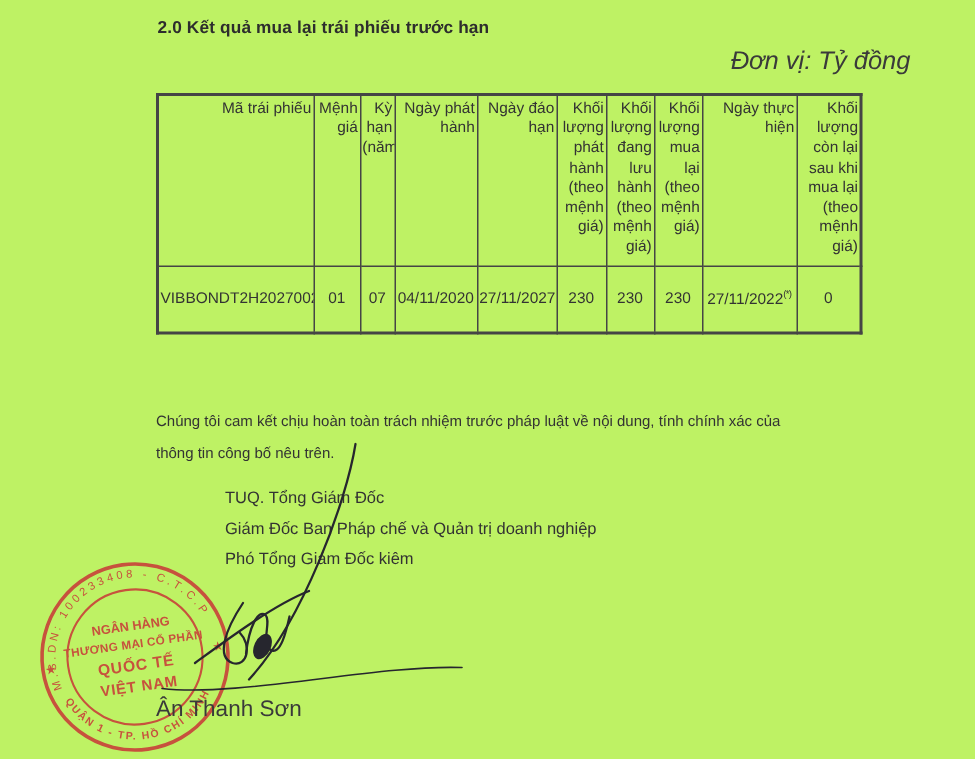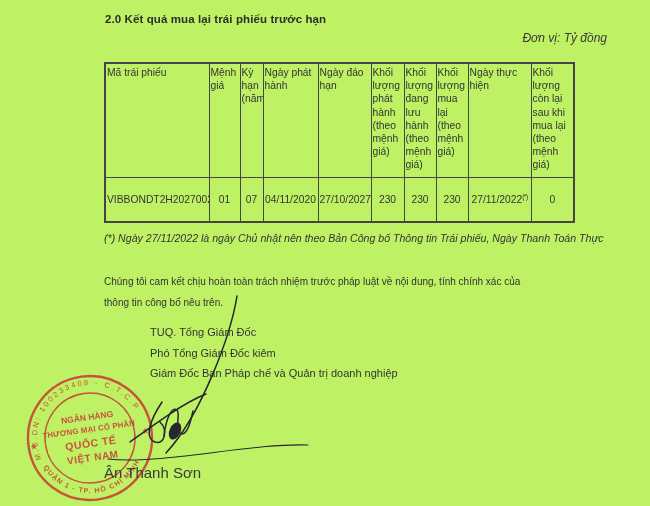--- a/index.html
+++ b/index.html
@@ -11,37 +11,37 @@
     color:#2d2d2d;
     overflow:hidden;
     margin:0 auto;
   }
   .title{
     position:absolute;left:105px;top:13px;
     font-size:11.5px;font-weight:bold;letter-spacing:.1px;
   }
   .unit{
     position:absolute;right:43px;top:31px;
-    font-size:12px;font-style:italic;color:#3a3a3a;
+    font-size:17px;font-style:italic;color:#3a3a3a;
   }
   table.bond{
     position:absolute;left:104px;top:62px;
     border-collapse:collapse;table-layout:fixed;
     width:469px;
     border:2px solid #454545;
     font-size:10.3px;color:#333;
   }
   table.bond th,table.bond td{
     border:1px solid #454545;
     font-weight:normal;
     padding:2px 1px;
     overflow:hidden;
   }
   table.bond th{
-    vertical-align:top;text-align:left;
+    vertical-align:top;text-align:right;
     line-height:1.28;height:109px;
   }
   table.bond td{
     text-align:center;vertical-align:middle;height:39px;
     white-space:nowrap;
   }
   td .supnote{font-size:6.5px;vertical-align:super;letter-spacing:-0.5px;}
   .footnote{
     position:absolute;left:104px;top:227px;width:520px;
     font-size:10.6px;font-style:italic;line-height:22px;color:#343434;
@@ -113,43 +113,42 @@
         <th>Ngày thực hiện</th>
         <th>Khối lượng còn lại sau khi mua lại (theo mệnh giá)</th>
       </tr>
     </thead>
     <tbody>
       <tr>
         <td>VIBBONDT2H2027002</td>
         <td>01</td>
         <td>07</td>
         <td>04/11/2020</td>
-        <td>27/10/2027</td>
+        <td>27/11/2027</td>
         <td>230</td>
         <td>230</td>
         <td>230</td>
         <td><span>27/11/2022</span><span class="supnote">(*)</span></td>
         <td>0</td>
       </tr>
     </tbody>
   </table>
 
   <div class="footnote">
-    <div>(*) Ngày 27/11/2022 là ngày Chủ nhật nên theo Bản Công bố Thông tin Trái phiếu, Ngày Thanh Toán Thực</div>
   </div>
 
   <div class="commitment">
     <div>Chúng tôi cam kết chịu hoàn toàn trách nhiệm trước pháp luật về nội dung, tính chính xác của</div>
     <div>thông tin công bố nêu trên.</div>
   </div>
 
   <div class="sigblock">
     <div>TUQ. Tổng Giám Đốc</div>
+    <div>Giám Đốc Ban Pháp chế và Quản trị doanh nghiệp</div>
     <div>Phó Tổng Giám Đốc kiêm</div>
-    <div>Giám Đốc Ban Pháp chế và Quản trị doanh nghiệp</div>
   </div>
 
   <svg class="stamp" viewBox="0 0 140 140" aria-hidden="true">
     <circle class="ring" cx="70" cy="70" r="62" stroke-width="2.4"></circle>
     <circle class="ring" cx="70" cy="70" r="45" stroke-width="1.4"></circle>
     <defs>
       <path id="arcTop" d="M 20.2 88.1 A 53 53 0 1 1 119.8 88.1"></path>
       <path id="arcBot" d="M 18.3 88.8 A 55 55 0 0 0 121.7 88.8"></path>
     </defs>
     <text class="arc-text">

